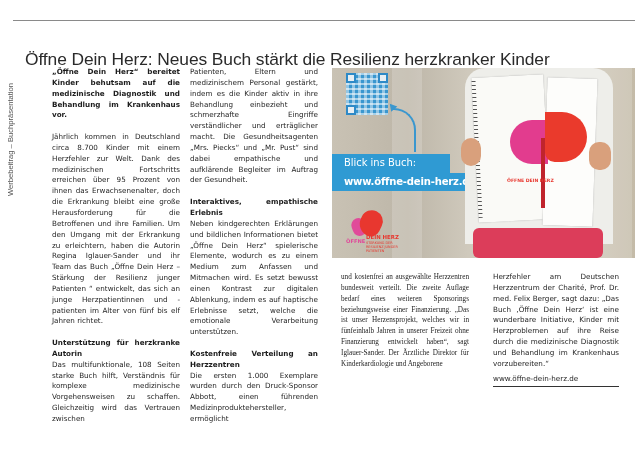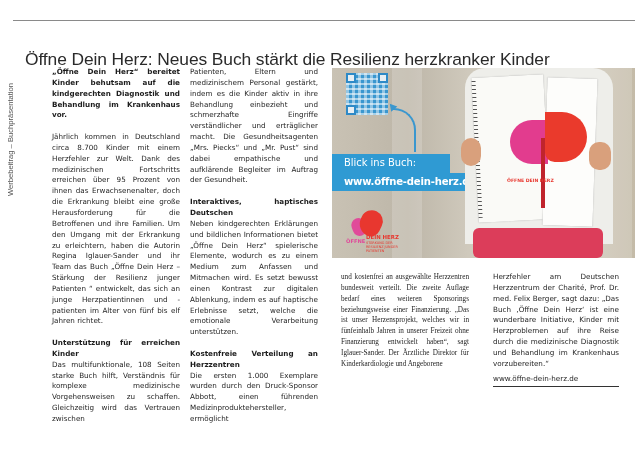--- a/index.html
+++ b/index.html
@@ -65,32 +65,32 @@
 
 <div class="top-rule"></div>
 
 <h1 class="headline">Öffne Dein Herz: Neues Buch stärkt die Resilienz herzkranker Kinder</h1>
 
 <div class="side-label">
   <span>Werbebeitrag – Buchpräsentation</span>
 </div>
 
 <div class="col" id="col1">
-  <p class="bold">„Öffne Dein Herz“ bereitet Kinder behutsam auf die kindgerechten Diagnostik und Behandlung im Krankenhaus vor.</p>
+  <p class="bold">„Öffne Dein Herz“ bereitet Kinder behutsam auf die medizinische Diagnostik und Behandlung im Krankenhaus vor.</p>
   <div class="gap"></div>
   <p>Jährlich kommen in Deutschland circa 8.700 Kinder mit einem Herzfehler zur Welt. Dank des medizinischen Fortschritts erreichen über 95 Prozent von ihnen das Erwachsenenalter, doch die Erkrankung bleibt eine große Herausforderung für die Betroffenen und ihre Familien. Um den Umgang mit der Erkrankung zu erleichtern, haben die Autorin Regina Iglauer-Sander und ihr Team das Buch „Öffne Dein Herz – Stärkung der Resilienz junger Patienten “ entwickelt, das sich an junge Herzpatientinnen und -patienten im Alter von fünf bis elf Jahren richtet.</p>
   <div class="gap"></div>
-  <p class="bold">Unterstützung für erreichen Kinder</p>
+  <p class="bold">Unterstützung für herzkranke Autorin</p>
   <p>Das multifunktionale, 108 Seiten starke Buch hilft, Verständnis für komplexe medizinische Vorgehensweisen zu schaffen. Gleichzeitig wird das Vertrauen zwischen</p>
 </div>
 
 <div class="col" id="col2">
   <p>Patienten, Eltern und medizinischem Personal gestärkt, indem es die Kinder aktiv in ihre Behandlung einbezieht und schmerzhafte Eingriffe verständlicher und erträglicher macht. Die Gesundheitsagenten „Mrs. Piecks“ und „Mr. Pust“ sind dabei empathische und aufklärende Begleiter im Auftrag der Gesundheit.</p>
   <div class="gap"></div>
-  <p class="bold">Interaktives, haptisches Deutschen</p>
+  <p class="bold">Interaktives, empathische Erlebnis</p>
   <p>Neben kindgerechten Erklärungen und bildlichen Informationen bietet „Öffne Dein Herz“ spielerische Elemente, wodurch es zu einem Medium zum Anfassen und Mitmachen wird. Es setzt bewusst einen Kontrast zur digitalen Ablenkung, indem es auf haptische Erlebnisse setzt, welche die emotionale Verarbeitung unterstützen.</p>
   <div class="gap"></div>
   <p class="bold">Kostenfreie Verteilung an Herzzentren</p>
   <p>Die ersten 1.000 Exemplare wurden durch den Druck-Sponsor Abbott, einen führenden Medizinproduktehersteller, ermöglicht</p>
 </div>
 
 <div class="photo">
   <div class="wall-streak" style="left:60px;width:30px;"></div>
   <div class="wall-streak" style="left:260px;width:40px;"></div>
   <div class="qr">

